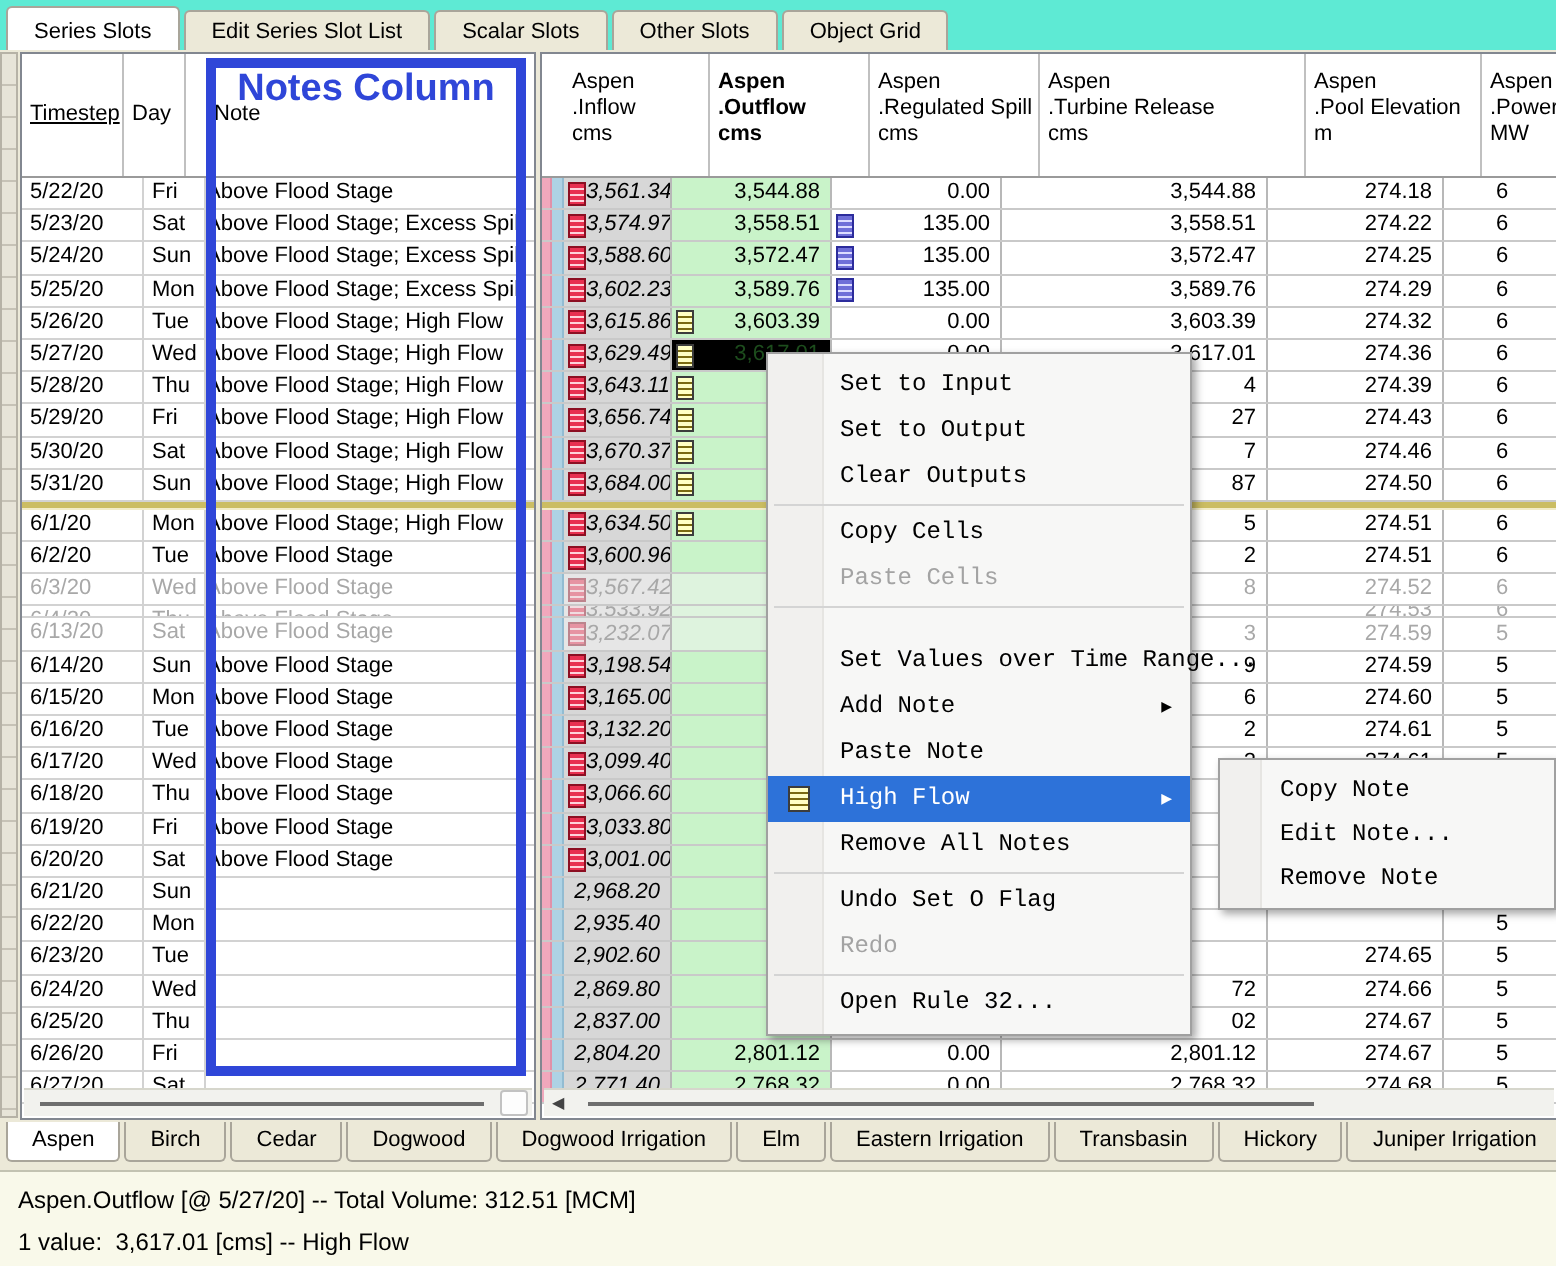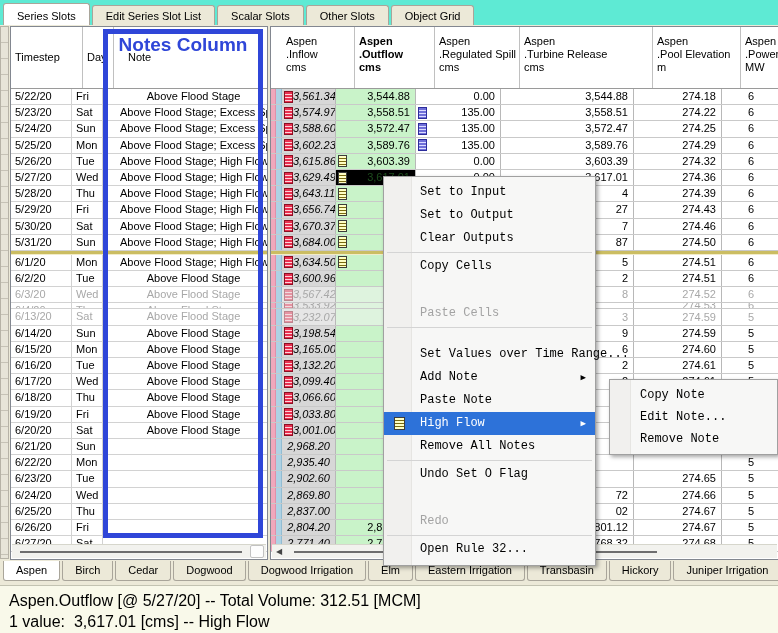--- a/index.html
+++ b/index.html
@@ -19,31 +19,31 @@
   .pane{position:absolute;top:1px;background:#ffffff;border:1px solid #828790;box-sizing:border-box;overflow:hidden;}
   .lpane{left:10px;width:258px;height:534px;}
   .rpane{left:270px;width:508px;height:534px;border-right:none;}
 
   
   .lheader,.rheader{display:flex;height:62px;border-bottom:1px solid #9a9a9a;background:#fff;box-sizing:border-box;}
   .rheader{width:560px;}
   .hcell{font-size:11px;line-height:13px;color:#000;border-right:1px solid #c0c0c0;box-sizing:border-box;
          padding:4px 0 0 4px;white-space:pre-line;overflow:hidden;}
   .lheader .hcell{display:flex;align-items:center;padding-top:0;}
-  .h-date{width:72px;}  .h-day{width:31px;} .h-note{flex:1;padding-left:14px;border-right:none;}
+  .h-date{width:51px;text-decoration:underline;}  .h-day{width:31px;} .h-note{flex:1;padding-left:14px;border-right:none;}
   .h-spacer{width:11px;border-right:none;}
   .h-in{width:73px;} .h-out{width:80px;font-weight:bold;} .h-sp{width:85px;} .h-tu{width:133px;} .h-po{width:88px;} .h-pw{width:90px;border-right:none;}
   .rheader .hcell{padding-top:8px;}
 
   
   .lrow{display:flex;height:16.2px;border-bottom:1px solid #d2d2d2;box-sizing:border-box;font-size:11px;line-height:15px;overflow:hidden;}
   .rrow{display:flex;width:560px;height:16.2px;border-bottom:1px solid #c9c9c9;box-sizing:border-box;font-size:11px;line-height:15px;overflow:hidden;}
   .sliver{height:6px !important;}
   .lc{border-right:1px solid #d2d2d2;box-sizing:border-box;padding-left:4px;white-space:nowrap;overflow:hidden;flex-shrink:0;}
-  .lc-date{width:61px;} .lc-day{width:31px;} .lc-note{flex:1;border-right:none;padding-left:17px;text-align:center;}
+  .lc-date{width:61px;} .lc-day{width:31px;} .lc-note{flex:1;border-right:none;padding-left:0;}
   .strip{flex-shrink:0;height:100%;}
   .strip-pink{width:5px;background:#f0a8bc;border-right:1px solid #e190a8;box-sizing:border-box;}
   .strip-blue{width:6px;background:#aed2e4;border-right:1px solid #92bcd2;box-sizing:border-box;}
   .cell{display:flex;align-items:center;border-right:1px solid #b8b8b8;box-sizing:border-box;flex-shrink:0;overflow:hidden;position:relative;}
   .c-in{width:54px;background:#d7d7d7;font-style:italic;}
   .c-out{width:80px;background:#c9f3c9;}
   .c-sp{width:85px;} .c-tu{width:133px;} .c-po{width:88px;} .c-pw{width:90px;border-right:none;}
   .val{margin-left:auto;padding-right:5px;white-space:nowrap;}
   .c-pw .val{margin-left:0;padding-left:26px;}
   .sel{background:#000000;}
@@ -77,37 +77,37 @@
 
   
   .menu{position:absolute;background:#f7f7f6;border:1px solid #a0a0a0;box-shadow:2px 2px 4px rgba(0,0,0,.35);
         z-index:40;padding:4px 0;font-size:12px;box-sizing:border-box;font-family:Liberation Mono, monospace;}
   .mainmenu{left:383px;top:176px;width:213px;}
   .submenu{left:609px;top:379px;width:169px;z-index:45;}
   .gutter{position:absolute;left:0;top:0;bottom:0;width:27px;background:#f1f0ee;border-right:1px solid #e6e5e2;}
   .submenu .gutter{width:20px;}
   .mitem{position:relative;height:23px;line-height:23px;padding-left:36px;white-space:nowrap;color:#000;z-index:2;}
   .submenu .mitem{padding-left:30px;height:22px;line-height:22px;}
-  .mitem.dis{color:#a3a3a3;margin-top:24px;}
+  .mitem.dis{color:#a3a3a3;}
   .mitem.hl{background:#2d72d9;color:#fff;}
   .marrow{position:absolute;right:9px;top:1px;font-size:9px;}
   .mic{position:absolute;left:8px;top:5px;width:11px;height:13px;z-index:3;}
   .msep{position:relative;height:5px;z-index:2;}
   .msep::after{content:"";position:absolute;left:3px;right:3px;top:2px;border-top:1px solid #d4d4d4;}
   .mgap{height:13px;}
 
   
   .btabs{position:absolute;left:0;top:561px;width:778px;height:24px;background:#ece9d8;display:flex;align-items:flex-start;padding-left:3px;box-sizing:border-box;overflow:hidden;}
   .btab{font-size:11px;background:#ece9d8;border:1px solid #a9a59a;border-top:none;border-radius:0 0 3px 3px;
         padding:3px 12px 4px 12px;margin-right:2px;white-space:nowrap;}
   .btab.active{background:#ffffff;position:relative;z-index:3;}
 
   
   .status{position:absolute;left:0;top:585px;width:778px;height:48px;background:#f9f9ea;border-top:1px solid #c3c3b2;box-sizing:border-box;
-          font-size:16px;color:#000;padding:7px 9px;}
+          font-size:12px;color:#000;padding:7px 9px;}
   .statline{white-space:pre;line-height:15px;margin-bottom:6px;}
 </style>
 </head>
 <body>
 
 <div class="window">
 
   <div class="toptabs">
       <div class="ttab active">Series Slots</div>
       <div class="ttab">Edit Series Slot List</div>

